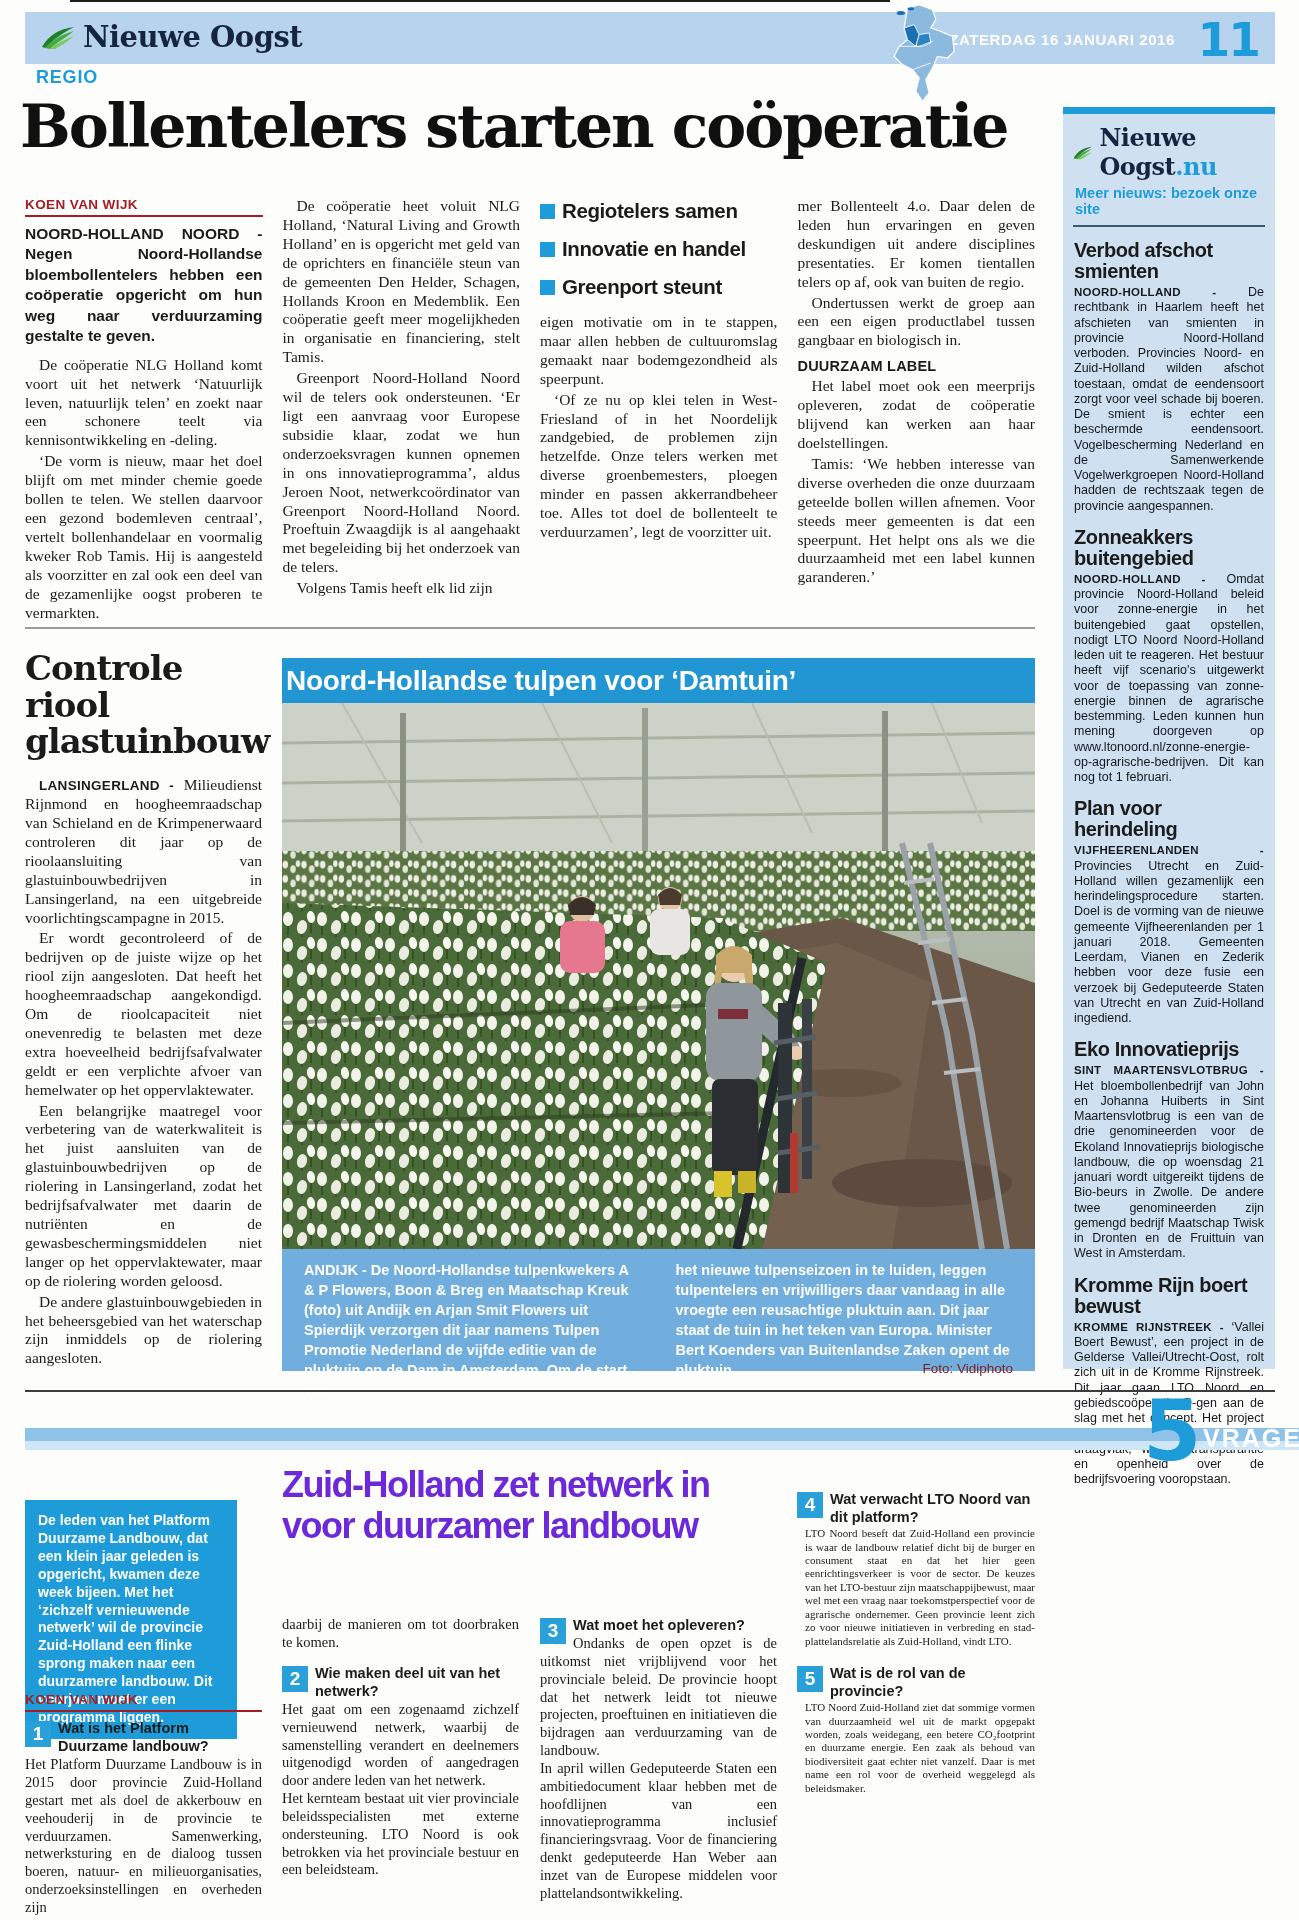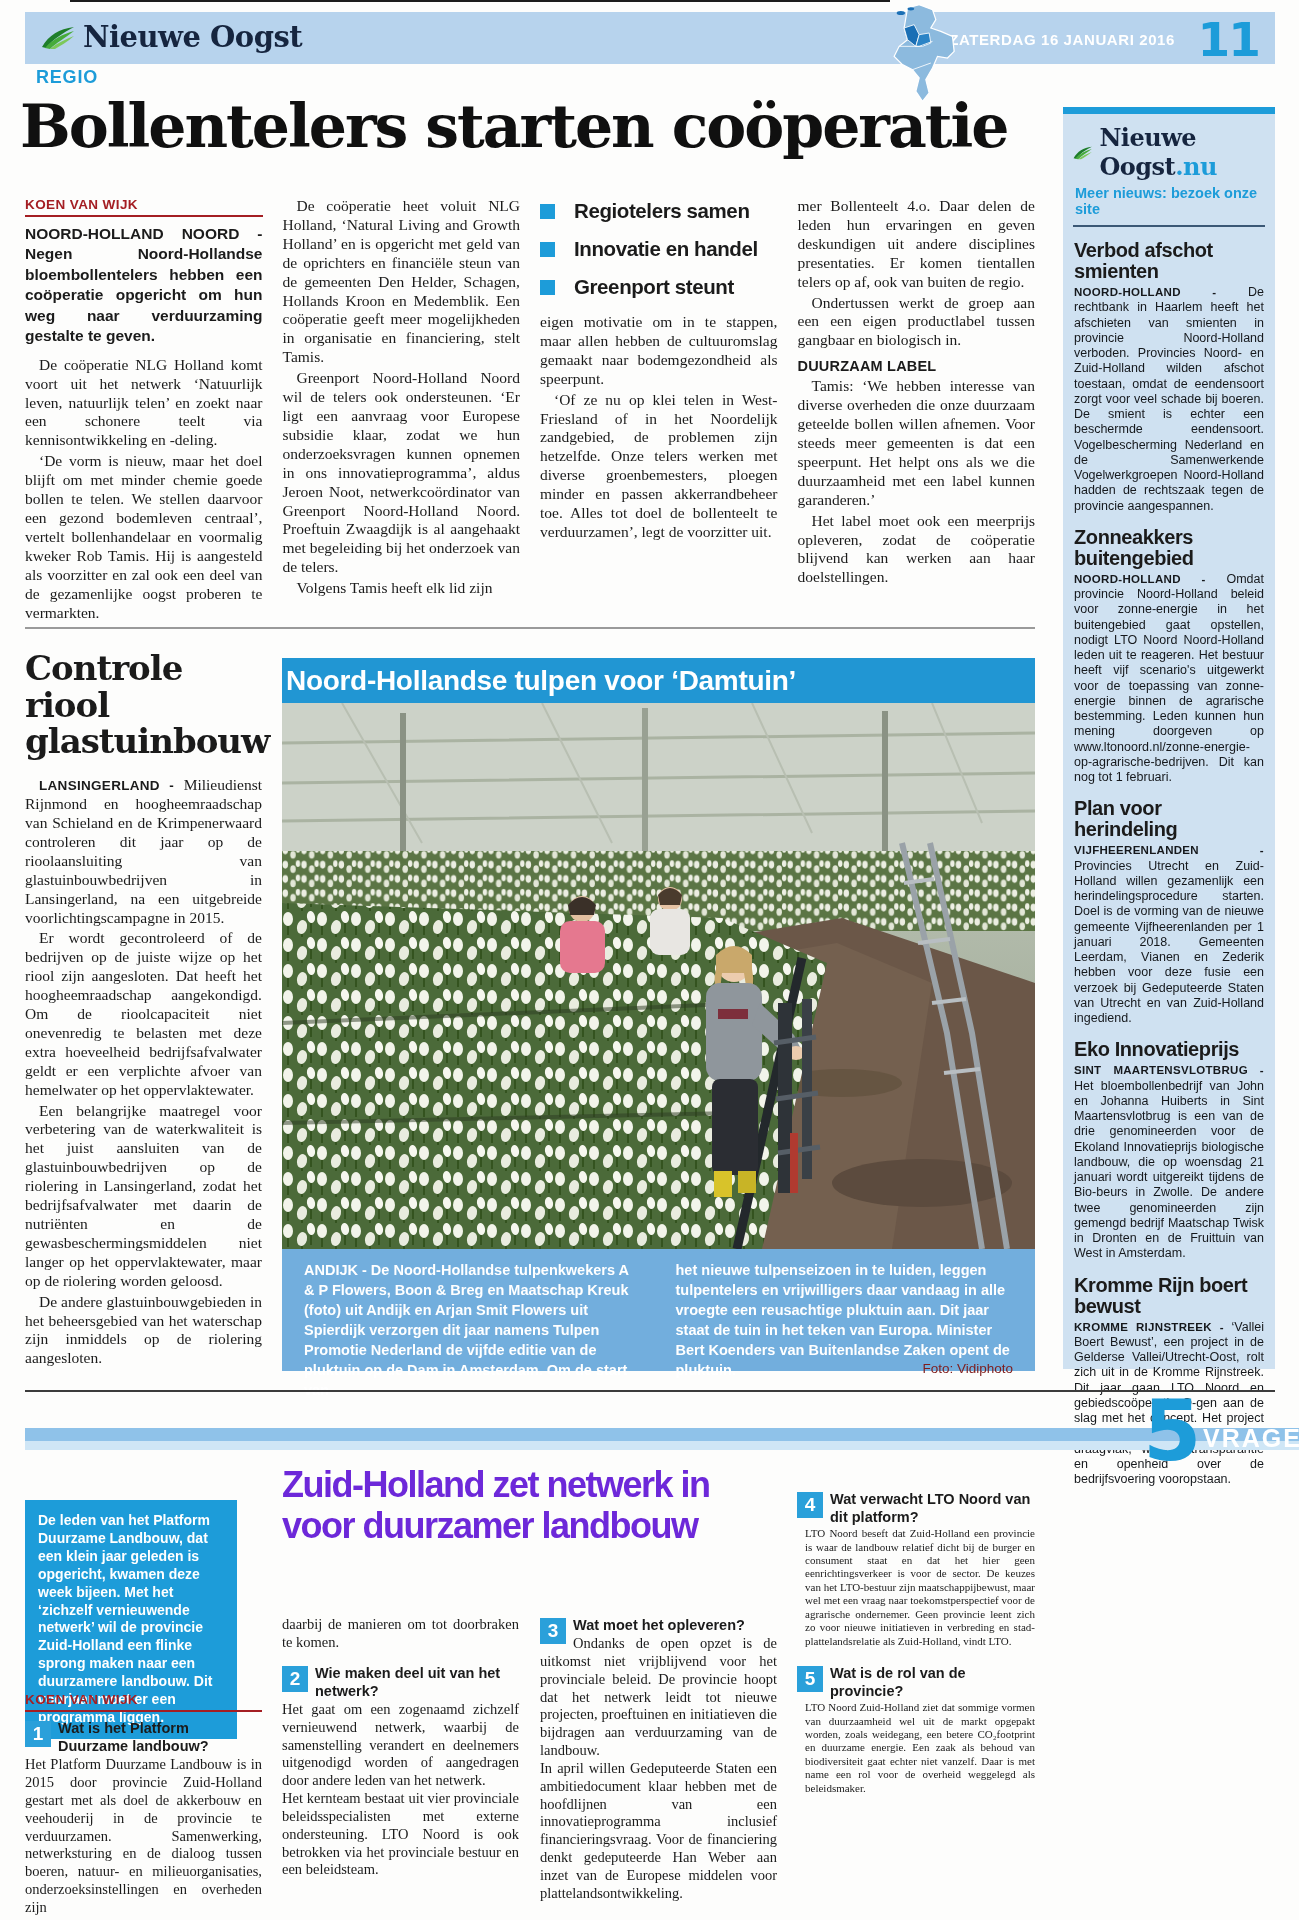--- a/index.html
+++ b/index.html
@@ -22,21 +22,21 @@
 
   
   .top-columns { display:grid; grid-template-columns:repeat(4,1fr); gap:20px; }
   .byline { color:#a41e23; font-weight:bold; font-size:13.5px; letter-spacing:0.4px;
             border-bottom:2px solid #a41e23; padding-bottom:3px; margin-bottom:7px; }
   p.lead-intro { font-weight:bold; font-size:15.5px; line-height:1.32; text-align:justify; margin-bottom:9px; }
   p.serif-body { font-family:"Liberation Serif", serif; font-size:15.5px; line-height:1.22;
                  text-align:justify; margin-bottom:2px; }
   p.ind { text-indent:14px; }
   .bullets { list-style:none; margin:2px 0 12px 0; }
-  .bullets li { display:flex; align-items:center; gap:19px; margin-bottom:14px; }
+  .bullets li { display:flex; align-items:center; gap:7px; margin-bottom:14px; }
   .bullet-sq { width:15px; height:15px; background:#1d9cd9; flex:0 0 auto; }
   .bullet-label { font-weight:bold; font-size:20.5px; letter-spacing:-0.4px; }
   .subhead { font-weight:bold; font-size:14.5px; letter-spacing:0.2px; margin:8px 0 3px 0; }
 
   
   .riool-headline { font-family:"DejaVu Serif", serif; font-weight:bold; font-size:34px;
                     line-height:1.08; letter-spacing:-1px; margin-bottom:16px; }
   .loc { font-weight:bold; font-family:"Liberation Sans", sans-serif; font-size:13.5px; letter-spacing:0.3px; }
 
   
@@ -137,22 +137,22 @@
             <span class="bullet-label">Greenport steunt</span>
           </li>
       </ul>
       <p class="serif-body">eigen motivatie om in te stappen, maar allen hebben de cultuuromslag gemaakt naar bodemgezondheid als speerpunt.</p>
       <p class="serif-body ind">‘Of ze nu op klei telen in West-Friesland of in het Noordelijk zandgebied, de problemen zijn hetzelfde. Onze telers werken met diverse groenbemesters, ploegen minder en passen akkerrandbeheer toe. Alles tot doel de bollenteelt te verduurzamen’, legt de voorzitter uit.</p>
     </div>
     <div>
       <p class="serif-body">mer Bollenteelt 4.o. Daar delen de leden hun ervaringen en geven deskundigen uit andere disciplines presentaties. Er komen tientallen telers op af, ook van buiten de regio.</p>
       <p class="serif-body ind">Ondertussen werkt de groep aan een een eigen productlabel tussen gangbaar en biologisch in.</p>
       <h4 class="subhead">DUURZAAM LABEL</h4>
+      <p class="serif-body ind">Het label moet ook een meerprijs opleveren, zodat de coöperatie blijvend kan werken aan haar doelstellingen.</p>
       <p class="serif-body ind">Tamis: ‘We hebben interesse van diverse overheden die onze duurzaam geteelde bollen willen afnemen. Voor steeds meer gemeenten is dat een speerpunt. Het helpt ons als we die duurzaamheid met een label kunnen garanderen.’</p>
-      <p class="serif-body ind">Het label moet ook een meerprijs opleveren, zodat de coöperatie blijvend kan werken aan haar doelstellingen.</p>
     </div>
   </div>
 
   <div class="abs" style="left:25px; top:627px; width:1010px; height:2px; background:#9a9a9a;"></div>
 
   <div class="abs" style="left:25px; top:650px; width:237px;">
     <h2 class="riool-headline">Controle riool glastuinbouw</h2>
     <p class="serif-body ind"><b class="loc">LANSINGERLAND - </b><span>Milieudienst Rijnmond en hoogheemraadschap van Schieland en de Krimpenerwaard controleren dit jaar op de rioolaansluiting van glastuinbouwbedrijven in Lansingerland, na een uitgebreide voorlichtingscampagne in 2015.</span></p>
     <p class="serif-body ind">Er wordt gecontroleerd of de bedrijven op de juiste wijze op het riool zijn aangesloten. Dat heeft het hoogheemraadschap aangekondigd. Om de rioolcapaciteit niet onevenredig te belasten met deze extra hoeveelheid bedrijfsafvalwater geldt er een verplichte afvoer van hemelwater op het oppervlaktewater.</p>
     <p class="serif-body ind">Een belangrijke maatregel voor verbetering van de waterkwaliteit is het juist aansluiten van de glastuinbouwbedrijven op de riolering in Lansingerland, zodat het bedrijfsafvalwater met daarin de nutriënten en de gewasbeschermingsmiddelen niet langer op het oppervlaktewater, maar op de riolering worden geloosd.</p>

